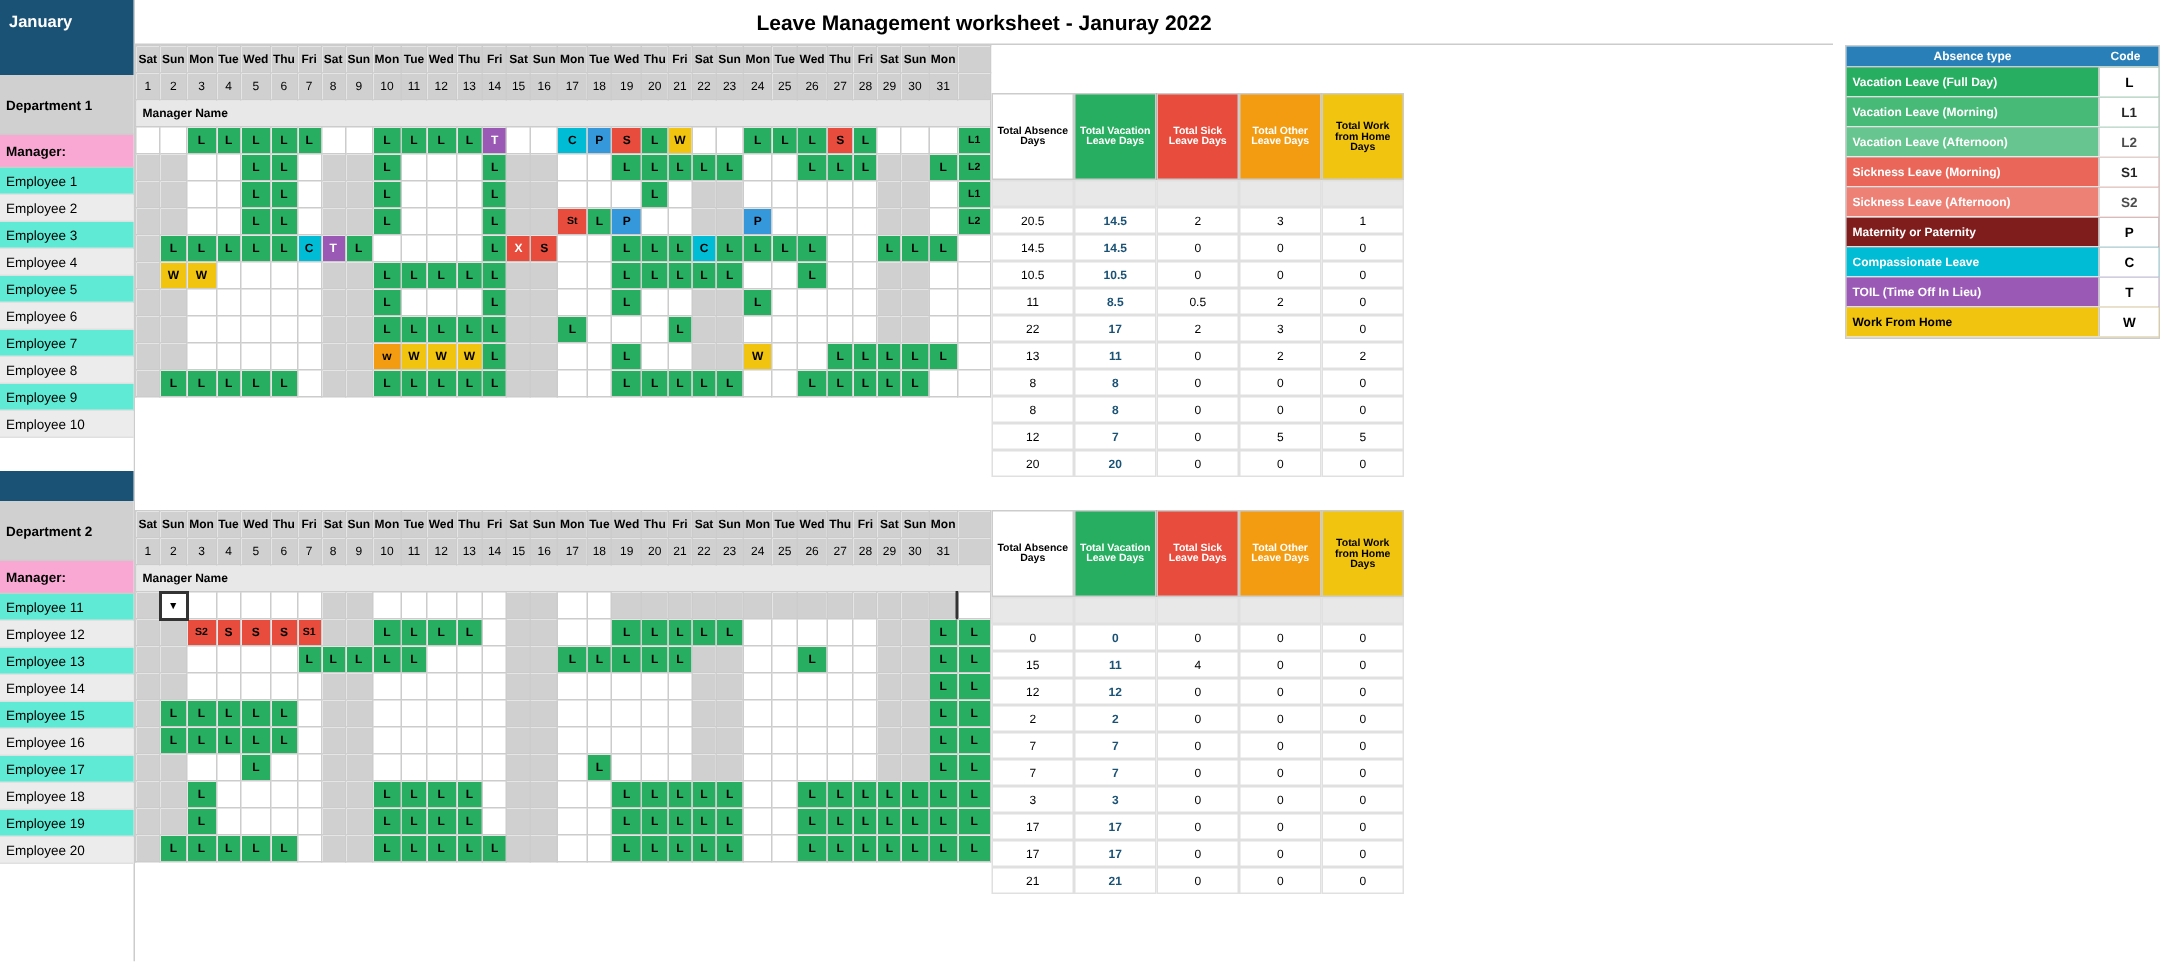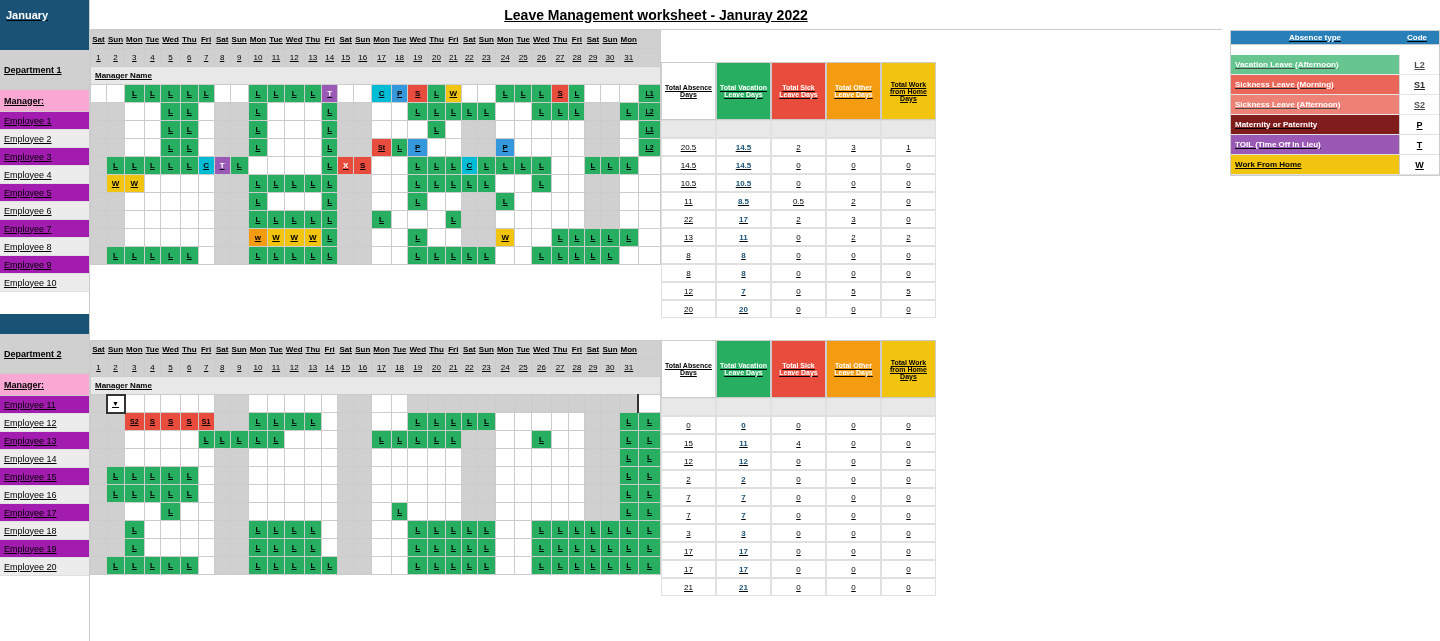--- a/index.html
+++ b/index.html
@@ -6,21 +6,20 @@
     body {
       font-family: Arial, sans-serif;
       font-size: 9px;
       background: #fff;
       overflow-x: auto;
     }
     .main-wrapper {
       display: flex;
       width: 1440px;
       min-height: 641px;
-      text-decoration: underline;
     }
     .left-label {
       background: #1a5276;
       color: #fff;
       font-weight: bold;
       font-size: 11px;
       padding: 4px 6px;
       height: 30px;
       display: flex;
       align-items: center;
@@ -33,21 +32,21 @@
       background: #f9a8d4;
       border-bottom: 1px solid #ccc;
       font-weight: bold;
     }
     .left-emp-row {
       height: 18px;
       display: flex;
       align-items: center;
       padding: 0 4px;
       border-bottom: 1px solid #e0e0e0;
-      background: #a21caf;
+      background: #5eead4;
     }
     .left-emp-row:nth-child(even) { background: #ececec; }
     .title-bar {
       text-align: center;
       font-size: 14px;
       font-weight: bold;
       height: 30px;
       display: flex;
       align-items: center;
       justify-content: center;
@@ -1394,36 +1393,48 @@
       </div>
     </div>
   </div>
 
   <div style="width:210px;flex-shrink:0;margin-left:8px;margin-top:30px;border:1px solid #ccc;height:fit-content;">
     <div class="legend-header">
       <span class="legend-header-abs">Absence type</span>
       <span class="legend-header-code">Code</span>
     </div>
 
-    <div class="legend-row legend-green" style="opacity:0.7;margin-top:10px;">
+    <div class="legend-row legend-green">
+      <span class="legend-label">Vacation Leave (Full Day)</span>
+      <span class="legend-code">L</span>
+    </div>
+    <div class="legend-row legend-green" style="opacity:0.85;">
+      <span class="legend-label">Vacation Leave (Morning)</span>
+      <span class="legend-code">L1</span>
+    </div>
+    <div class="legend-row legend-green" style="opacity:0.7;">
       <span class="legend-label">Vacation Leave (Afternoon)</span>
       <span class="legend-code">L2</span>
     </div>
     <div class="legend-row legend-red" style="opacity:0.85;">
       <span class="legend-label">Sickness Leave (Morning)</span>
       <span class="legend-code">S1</span>
     </div>
     <div class="legend-row legend-red" style="opacity:0.7;">
       <span class="legend-label">Sickness Leave (Afternoon)</span>
       <span class="legend-code">S2</span>
     </div>
     <div class="legend-row" style="background:#7f1d1d;">
       <span class="legend-label">Maternity or Paternity</span>
       <span class="legend-code">P</span>
     </div>
+    <div class="legend-row" style="background:#00bcd4;">
+      <span class="legend-label">Compassionate Leave</span>
+      <span class="legend-code">C</span>
+    </div>
     <div class="legend-row" style="background:#9b59b6;">
       <span class="legend-label">TOIL (Time Off In Lieu)</span>
       <span class="legend-code">T</span>
     </div>
     <div class="legend-row" style="background:#f1c40f;">
       <span class="legend-label" style="color:#000;">Work From Home</span>
       <span class="legend-code">W</span>
     </div>
   </div>
 </div>

